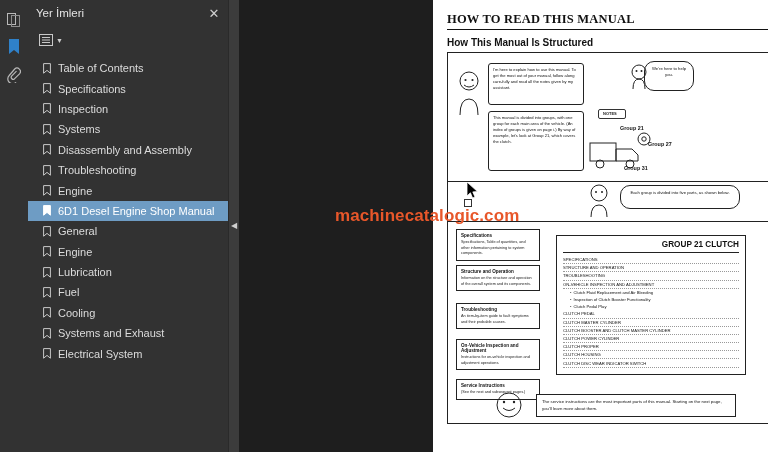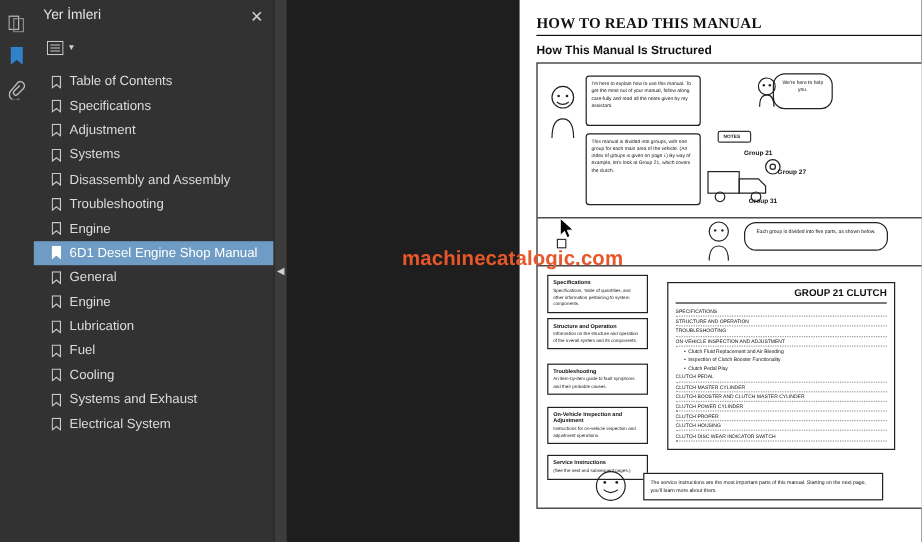--- a/index.html
+++ b/index.html
@@ -403,21 +403,21 @@
             </svg>
           </span>
           <span>Specifications</span>
         </div>
         <div class="bm-item">
           <span class="bm-ico">
             <svg width="8" height="11" viewBox="0 0 8 11">
               <path d="M0.6 0.6 H7.4 V10.2 L4 7.4 L0.6 10.2 Z" fill="none" stroke="#c9c9c9" stroke-width="1"></path>
             </svg>
           </span>
-          <span>Adjustment</span>
+          <span>Inspection</span>
         </div>
         <div class="bm-item">
           <span class="bm-ico">
             <svg width="8" height="11" viewBox="0 0 8 11">
               <path d="M0.6 0.6 H7.4 V10.2 L4 7.4 L0.6 10.2 Z" fill="none" stroke="#c9c9c9" stroke-width="1"></path>
             </svg>
           </span>
           <span>Systems</span>
         </div>
         <div class="bm-item">

